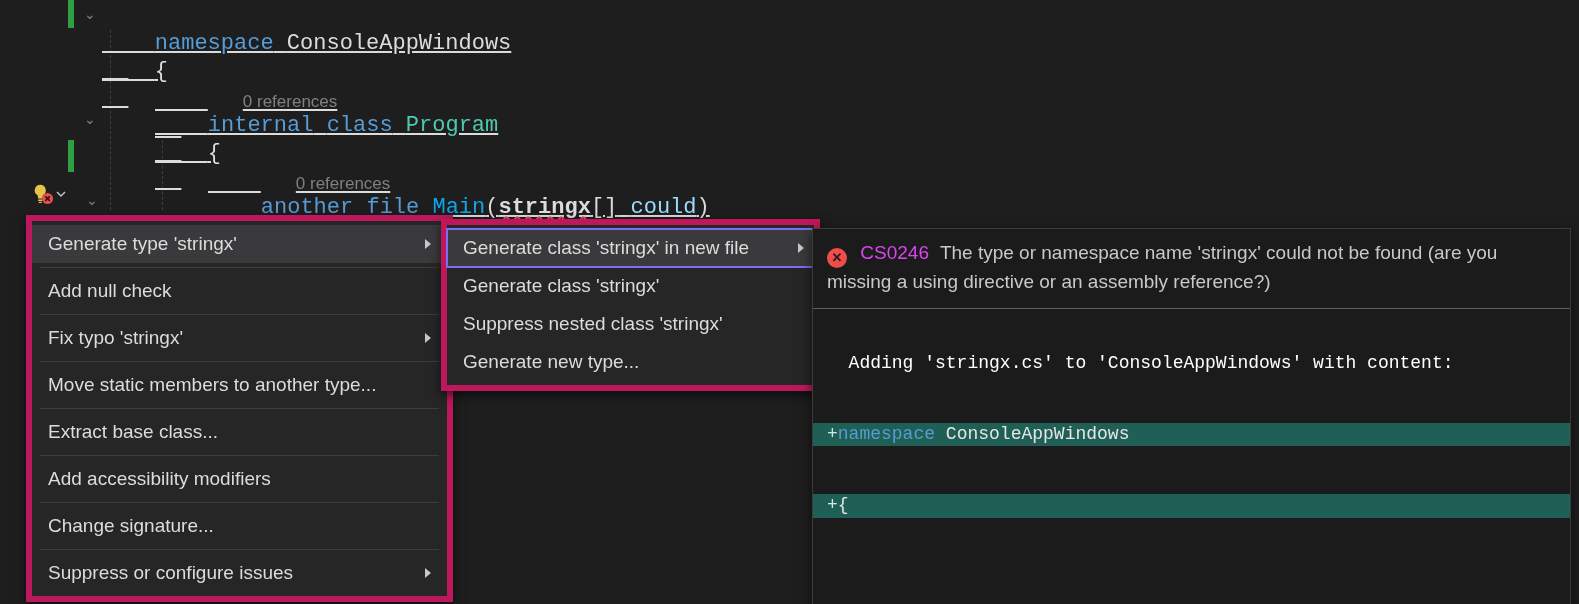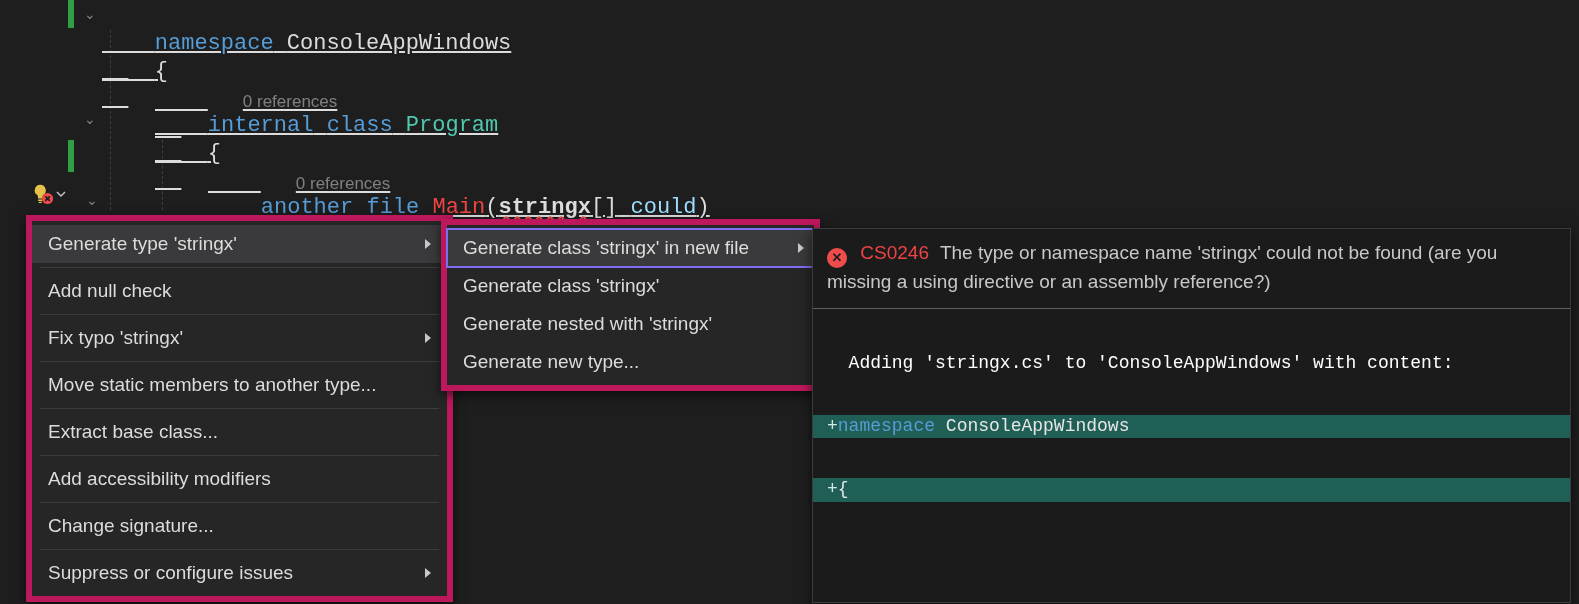--- a/index.html
+++ b/index.html
@@ -21,21 +21,21 @@
     position: absolute;
     white-space: pre;
     font-family: Consolas, "Courier New", monospace;
     font-size: 22px;
     line-height: 1.25;
     text-decoration: underline;
   }
   .tok-kw   { color: #569cd6; }
   .tok-ns   { color: #dcdcdc; } 
   .tok-cls  { color: #4ec9b0; }
-  .tok-fn   { color: #ef4444; }
+  .tok-fn   { color: #0ea5e9; }
   .tok-var  { color: #9cdcfe; }
   .tok-punc { color: #dcdcdc; }
   .tok-codelens { color: #808080; font-size: 17px; font-family: "Segoe UI", Arial, sans-serif; margin-left: 35px; }
   .squiggly {
     text-decoration: underline wavy #f14c4c;
     text-decoration-thickness: 1.5px;
     text-underline-offset: 3px;
   }
   .guide {
     position: absolute;
@@ -113,29 +113,29 @@
     border: 1px solid #3c3c3c;
     box-shadow: 0 4px 12px rgba(0,0,0,.6);
   }
   .preview-header {
     padding: 10px 14px 8px;
     font-size: 19px;
     color: #c8c8c8;
     line-height: 1.45;
   }
   .preview-header .err-icon { margin-right: 8px; }
-  .preview-header .err-code { color: #ef4444; margin-right: 6px; }
+  .preview-header .err-code { color: #d946ef; margin-right: 6px; }
   .preview-divider { height: 1px; background: #606060; margin: 4px 0 0; }
   .preview-diff {
     font-family: Consolas, "Courier New", monospace;
     font-size: 18px;
     white-space: pre;
   }
   .diff-hdr { background: #1b1b1b; color: #ffffff; padding: 4px 14px 2px; }
-  .diff-add { background: #1f5f55; padding: 0 14px; line-height: 1.3; color: #e6e6e6; }
+  .diff-add { background: #1f5f55; padding: 0 14px; line-height: 1.3; color: #e6e6e6; margin-top: 8px; }
   .diff-add .plus { color: #cfe9e3; }
   .diff-kw { color: #569cd6; }
   .diff-cls { color: #4ec9b0; }
 
   .err-circle {
     display: inline-flex;
     width: 20px; height: 20px;
     border-radius: 50%;
     background: #f14c4c;
     align-items: center;
@@ -247,21 +247,21 @@
 
   <div class="menu sub">
     <div class="menu-item sub-sel" style="padding-right:10px;">
       <span>Generate class 'stringx' in new file</span>
       <span class="menu-arrow"></span>
     </div>
     <div class="menu-item">
       <span>Generate class 'stringx'</span>
     </div>
     <div class="menu-item">
-      <span>Generate nested with 'stringx'</span>
+      <span>Suppress nested class 'stringx'</span>
     </div>
     <div class="menu-item">
       <span>Generate new type...</span>
     </div>
   </div>
 
   <div class="preview">
     <div class="preview-header">
       <span class="err-circle err-icon"></span>
       <span class="err-code">CS0246</span>

